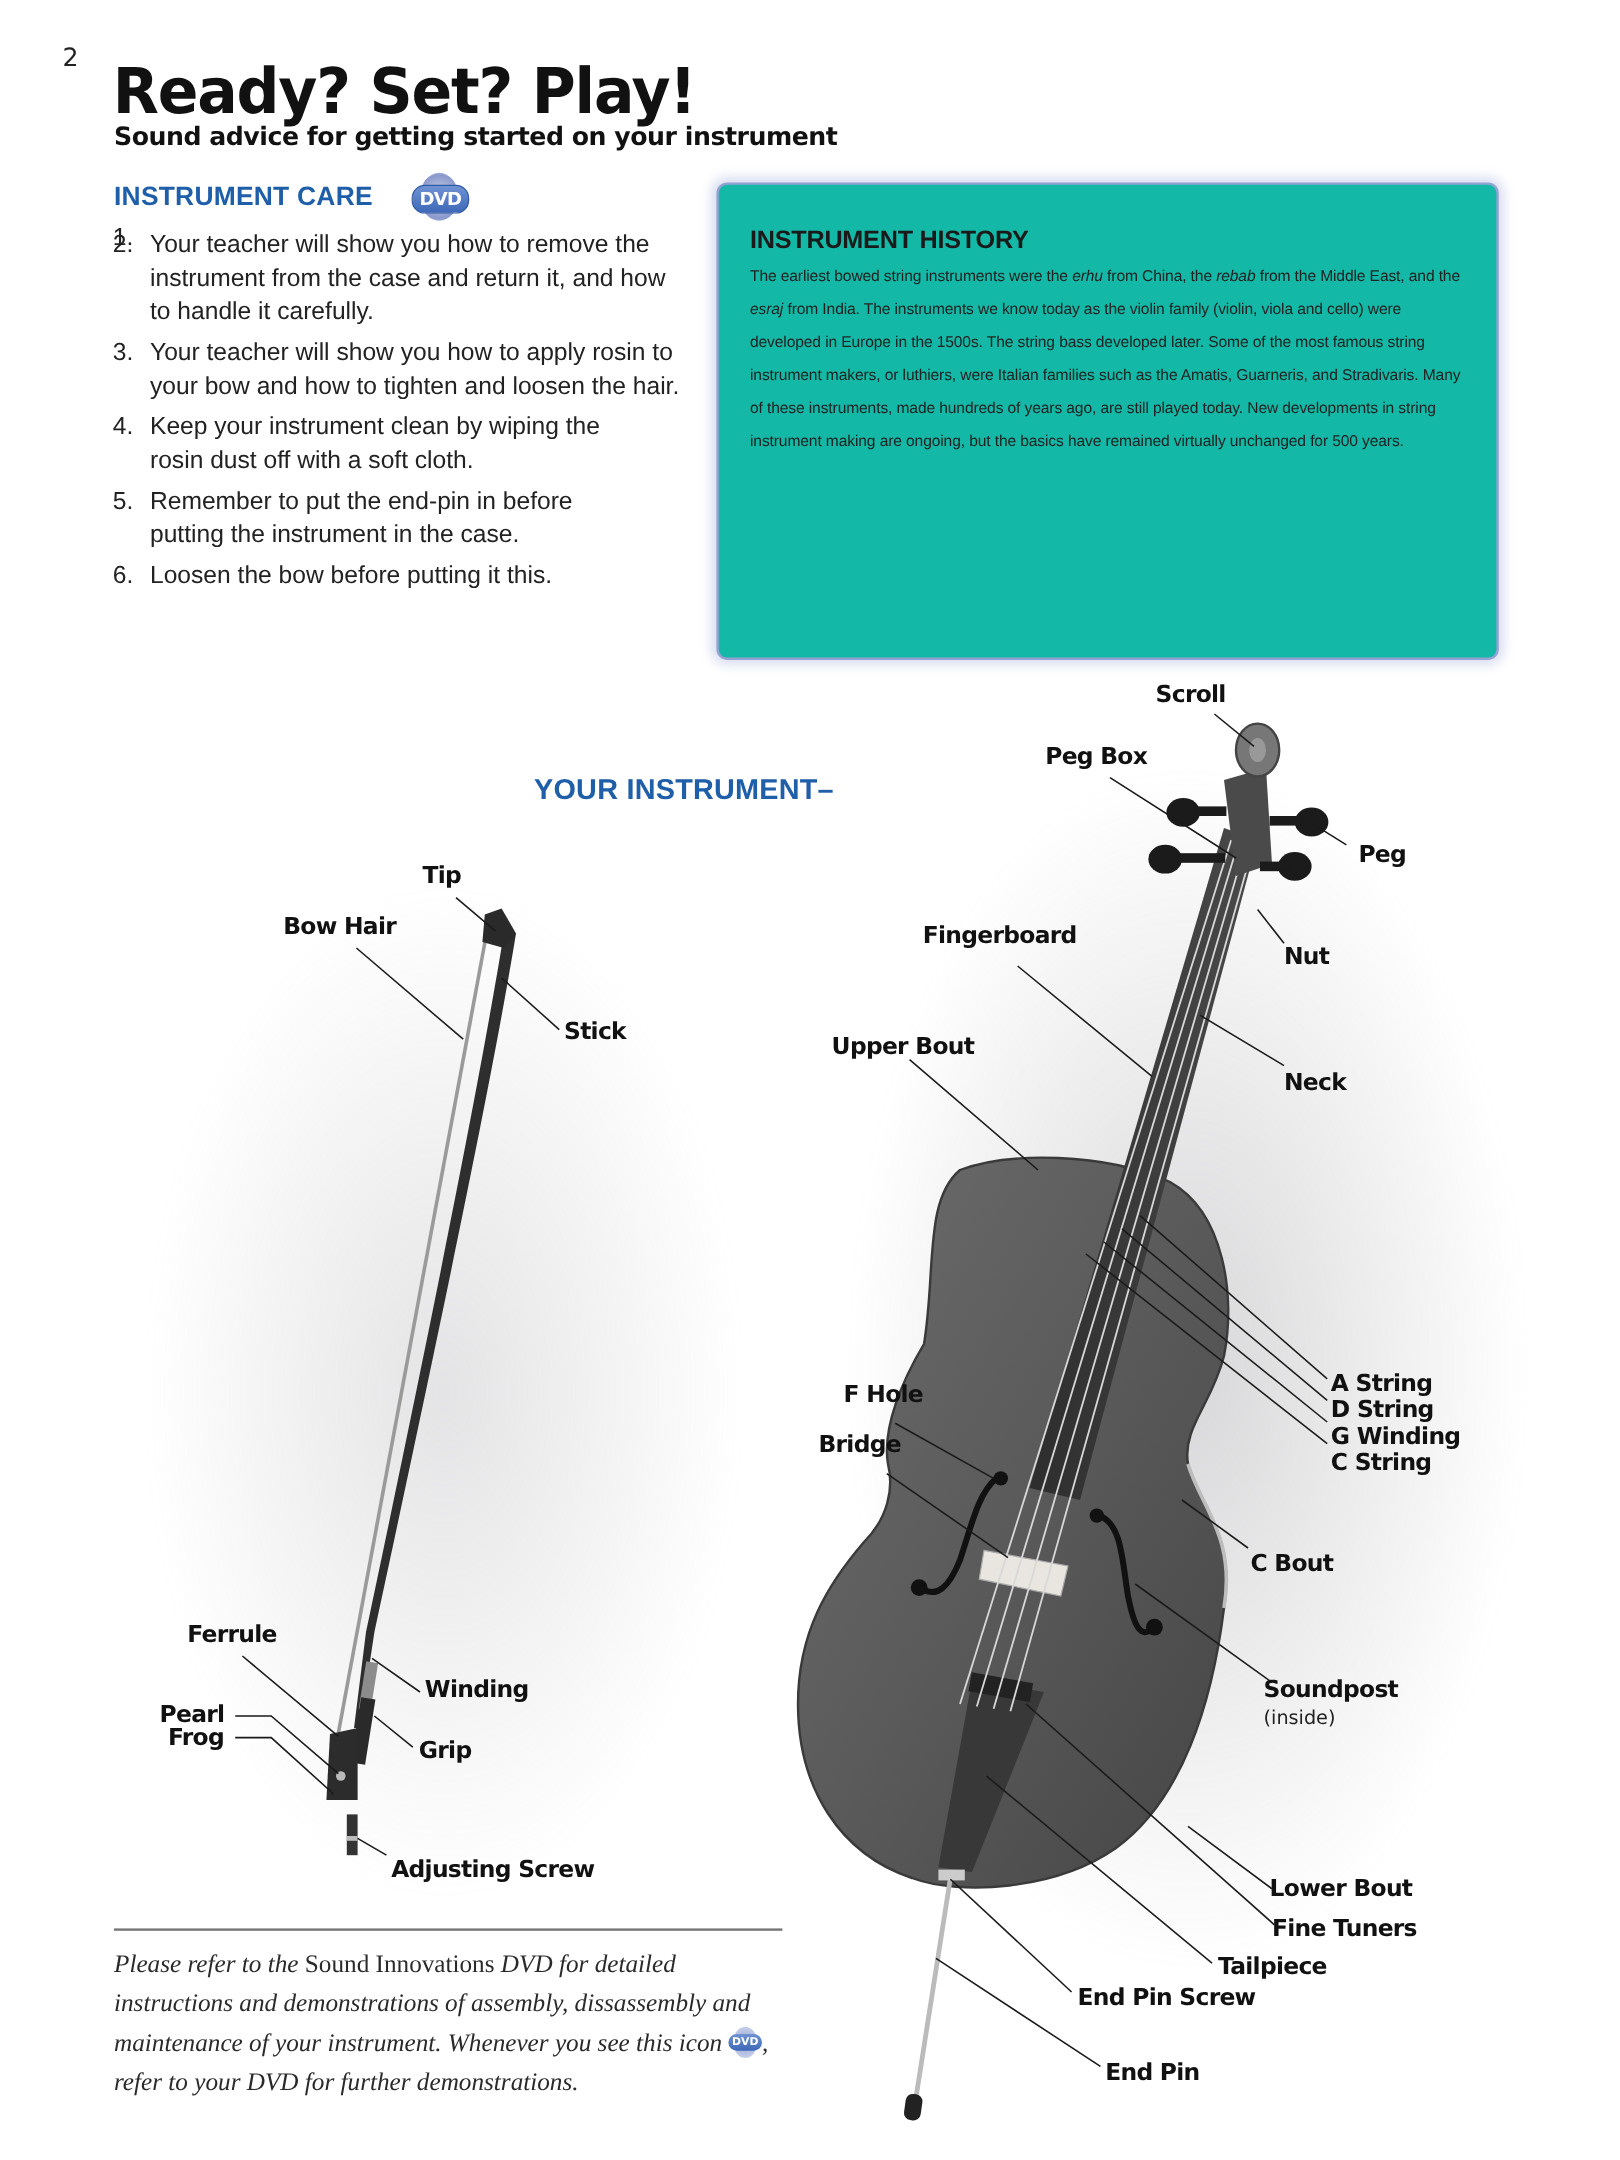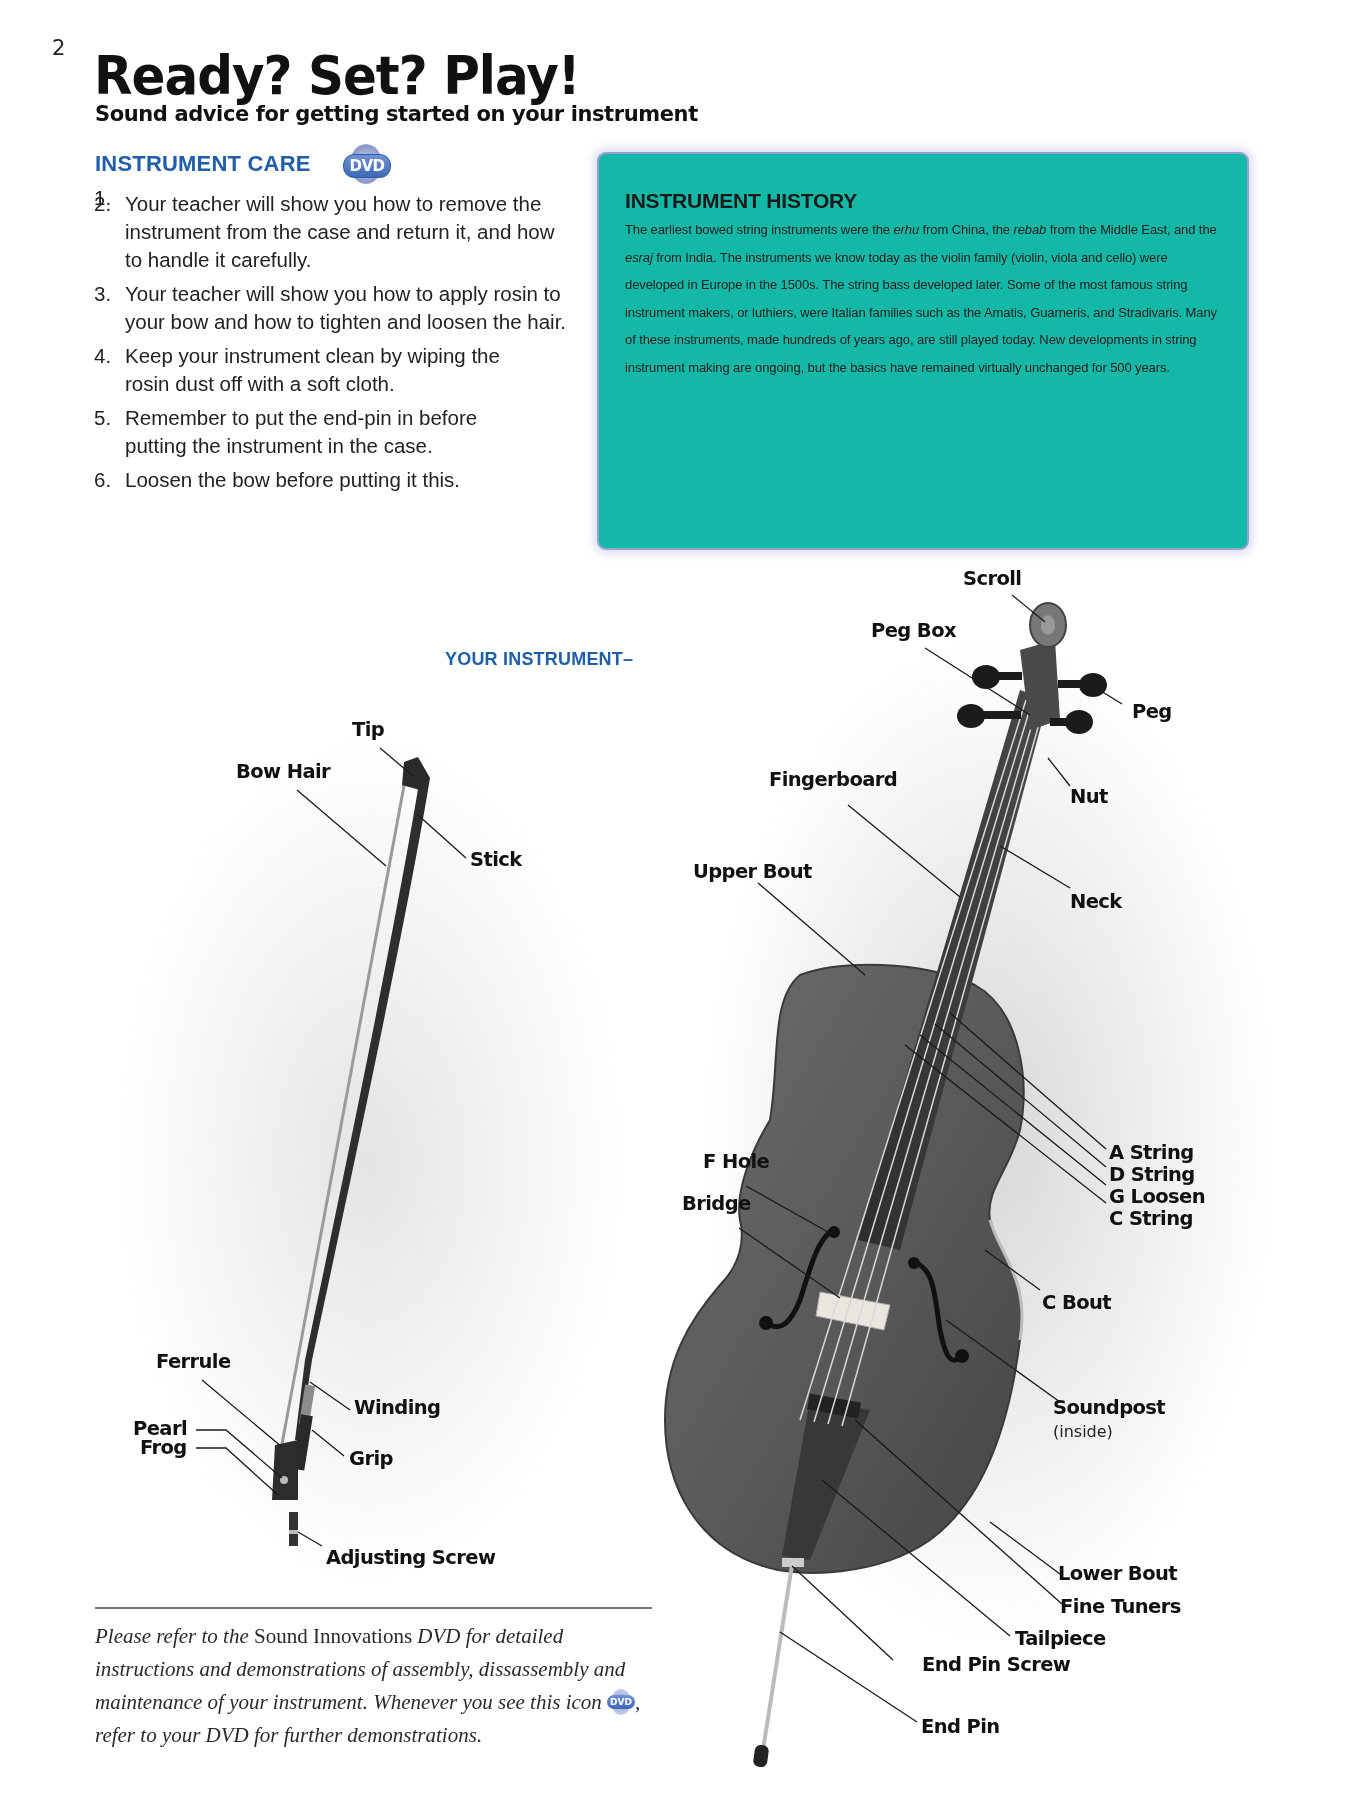--- a/index.html
+++ b/index.html
@@ -15,21 +15,21 @@
     .care-heading { left: 95px; top: 151px; font-size: 22px; font-weight: 900; color: #1f5ea8; font-family: "Liberation Sans", sans-serif; letter-spacing: 0.2px; }
     .dvd-icon { display: inline-block; width: 46px; height: 34px; position: absolute; }
     .dvd-icon .disc { position: absolute; left: 7px; top: -3px; width: 32px; height: 40px; border-radius: 50%; background: radial-gradient(circle at 50% 50%, #e9ecf6 0 12%, #b5bfdc 30%, #8a99cc 70%, #d8def0 100%); }
     .dvd-icon .pill { position: absolute; left: 0; top: 7px; width: 46px; height: 22px; border-radius: 11px; background: linear-gradient(#6f92d2, #3e69b8); border: 1px solid #2f5aa5; color: #fff; font-weight: 900; font-size: 15px; text-align: center; line-height: 22px; font-family: "DejaVu Sans", sans-serif; letter-spacing: -0.5px; }
     .care-list { left: 94px; top: 184px; width: 500px; margin: 0; padding: 0; list-style: none; font-size: 20.5px; line-height: 28px; color: #222; }
     .care-list li { position: relative; padding-left: 31px; margin-bottom: 6px; }
     .care-list li .num { position: absolute; left: 0; top: 0; }
     .history-box { left: 597px; top: 152px; width: 648px; height: 394px; border: 2px solid #96a1d3; border-radius: 9px; background: #14b8a6; box-shadow: 0 0 10px 3px rgba(160,170,220,0.45); }
     .history-title { position: absolute; left: 26px; top: 35px; font-size: 21px; font-weight: bold; color: #1a1a1a; letter-spacing: -0.2px; }
     .history-text { position: absolute; left: 26px; top: 62px; width: 605px; font-size: 13px; line-height: 27.6px; color: #222; letter-spacing: -0.1px; }
-    .parts-heading { left: 445px; top: 645px; font-size: 18px; font-weight: 900; color: #1f5ea8; line-height: 28px; letter-spacing: 0.2px; }
+    .parts-heading { left: 445px; top: 645px; font-size: 24px; font-weight: 900; color: #1f5ea8; line-height: 28px; letter-spacing: 0.2px; }
     svg.art { position: absolute; left: 0; top: 0; width: 1350px; height: 1800px; }
     .lbl { position: absolute; font-family: "DejaVu Sans", sans-serif; font-weight: bold; font-size: 19.5px; color: #111; letter-spacing: -0.6px; white-space: nowrap; }
     .lbl-sm { position: absolute; font-family: "DejaVu Sans", sans-serif; font-size: 16px; color: #222; }
     .str-lbl { line-height: 21px; }
     .footnote-rule { left: 95px; top: 1607px; width: 557px; height: 0; border-top: 2px solid #777; }
     .footnote { left: 95px; top: 1620px; width: 570px; font-family: "Liberation Serif", "DejaVu Serif", serif; font-style: italic; font-size: 21px; line-height: 33px; color: #2a2a2a; }
     .footnote .roman { font-style: normal; }
     .footnote .dvd-inline { position: relative; display: inline-block; width: 28px; height: 22px; vertical-align: -4px; }
     .footnote .dvd-inline .disc { position: absolute; left: 4px; top: -2px; width: 20px; height: 26px; border-radius: 50%; background: radial-gradient(circle, #eef 0 12%, #aab6dc 40%, #d8def0 100%); }
     .footnote .dvd-inline .pill { position: absolute; left: 0; top: 4px; width: 28px; height: 14px; border-radius: 7px; background: linear-gradient(#6f92d2, #3e69b8); color: #fff; font-size: 9px; font-weight: 900; line-height: 14px; text-align: center; font-style: normal; font-family: "DejaVu Sans", sans-serif; }
@@ -208,29 +208,29 @@
 
 <div class="lbl" style="left:963px; top:567px;">Scroll</div>
 <div class="lbl" style="left:871px; top:619px;">Peg Box</div>
 <div class="lbl" style="left:1132px; top:700px;">Peg</div>
 <div class="lbl" style="left:1070px; top:785px;">Nut</div>
 <div class="lbl" style="left:769px; top:768px;">Fingerboard</div>
 <div class="lbl" style="left:693px; top:860px;">Upper Bout</div>
 <div class="lbl" style="left:1070px; top:890px;">Neck</div>
 <div class="lbl str-lbl" style="left:1109px; top:1142px;">A String</div>
 <div class="lbl str-lbl" style="left:1109px; top:1164px;">D String</div>
-<div class="lbl str-lbl" style="left:1109px; top:1186px;">G Loosen</div>
+<div class="lbl str-lbl" style="left:1109px; top:1186px;">G Winding</div>
 <div class="lbl str-lbl" style="left:1109px; top:1208px;">C String</div>
 <div class="lbl" style="left:703px; top:1150px;">F Hole</div>
 <div class="lbl" style="left:682px; top:1192px;">Bridge</div>
 <div class="lbl" style="left:1042px; top:1291px;">C Bout</div>
 <div class="lbl" style="left:1053px; top:1396px;">Soundpost</div>
 <div class="lbl-sm" style="left:1053px; top:1422px;">(inside)</div>
 <div class="lbl" style="left:1058px; top:1562px;">Lower Bout</div>
 <div class="lbl" style="left:1060px; top:1595px;">Fine Tuners</div>
 <div class="lbl" style="left:1015px; top:1627px;">Tailpiece</div>
-<div class="lbl" style="left:922px; top:1653px;">End Pin Screw</div>
+<div class="lbl" style="left:898px; top:1653px;">End Pin Screw</div>
 <div class="lbl" style="left:921px; top:1715px;">End Pin</div>
 
 <div class="abs footnote-rule"></div>
 <div class="abs footnote">
   <span>Please refer to the </span><span class="roman">Sound Innovations</span><span> DVD for detailed instructions and demonstrations of assembly, dissassembly and maintenance of your instrument. Whenever you see this icon </span><span class="dvd-inline"><span class="disc"></span><span class="pill">DVD</span></span><span>, refer to your DVD for further demonstrations.</span>
 </div>
 
 </body></html>

